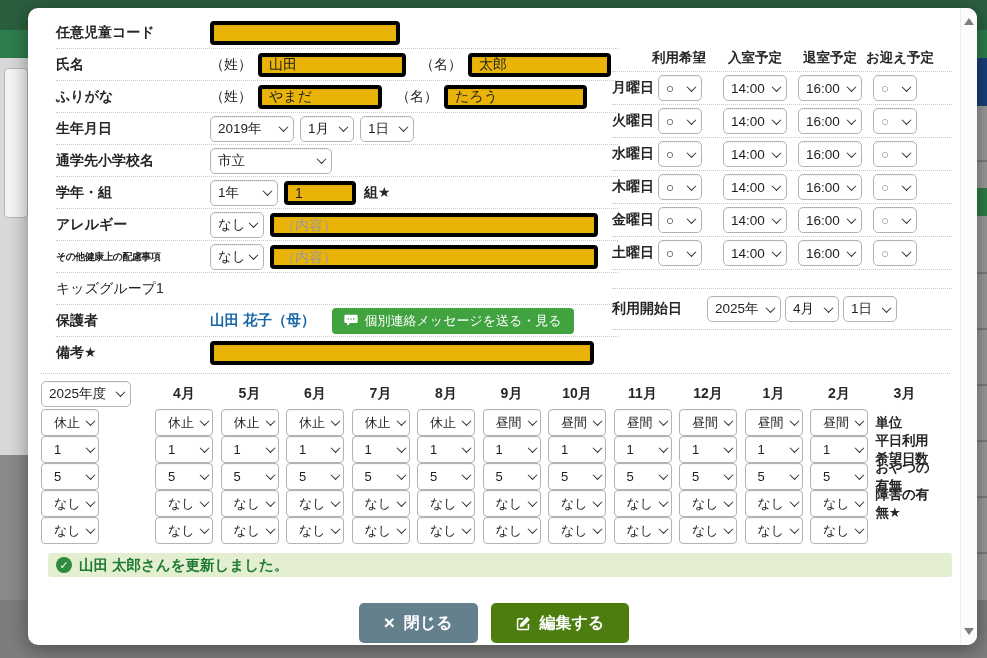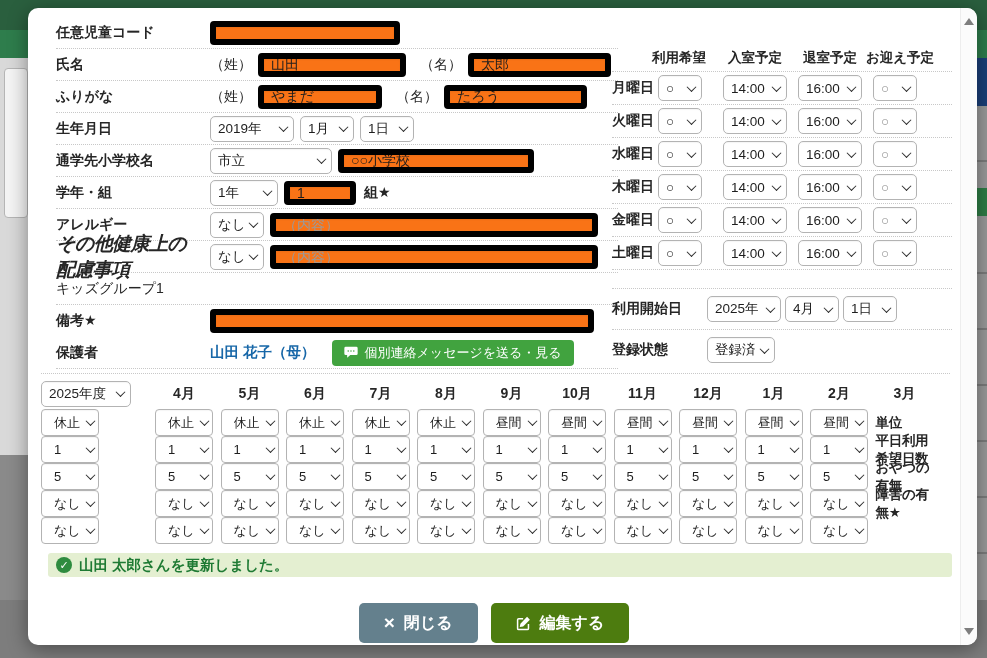--- a/index.html
+++ b/index.html
@@ -43,32 +43,32 @@
     display:inline-flex; align-items:center; justify-content:space-between;
     height:26px; border:1px solid #b3b3b3; border-radius:5px; background:#fff;
     padding:0 6px 0 7px; font-size:13.5px; color:#1e1e1e; flex-shrink:0;
     box-shadow: inset 0 1px 1px rgba(0,0,0,.04); overflow:hidden; white-space:nowrap; cursor:default;
   }
   .sel-t { overflow:hidden; white-space:nowrap; }
   .sel.muted .sel-t { color:#8e8e8e; }
   .chev { width:7px; height:7px; border-right:1.8px solid #2d2d2d; border-bottom:1.8px solid #2d2d2d;
     transform:rotate(45deg) translate(-1px,-1px); margin-left:6px; flex-shrink:0; }
   .inp {
-    height:24px; border:6px solid #000000; border-radius:4px; background:#f97316;
+    height:24px; border:4px solid #000000; border-radius:4px; background:#eab308;
     padding:0 7px; font-size:14px; color:#1e1e1e; font-family:inherit;
     box-shadow: inset 0 1px 2px rgba(0,0,0,.06);
   }
   .inp::placeholder { color:#9a9a9a; }
 
   
   .sec-left { position:absolute; left:28px; top:9px; width:562px; }
   .frow { display:flex; align-items:center; height:32px; border-bottom:1px dotted #c8c8c8; gap:6px; }
   .frow.nob { border-bottom:none; }
   .flabel { width:148px; min-width:148px; font-weight:bold; font-size:14px; color:#262626; }
-  .flabel.tight { font-size:19px; letter-spacing:-.6px;font-style:italic; }
+  .flabel.tight { font-size:10px; letter-spacing:-.6px; }
   .plabel { font-size:14px; color:#262626; white-space:nowrap; }
   .suffix { font-size:14px; font-weight:bold; color:#262626; margin-left:2px; }
   .static-val { font-size:14px; color:#262626; }
   .glink { color:#1767a8; font-weight:bold; font-size:14.5px; text-decoration:none; white-space:nowrap; cursor:pointer; }
   .chat-btn {
     display:inline-flex; align-items:center; gap:7px; border:none; cursor:pointer;
     background:#41a33f; color:#fff; font-size:13px; font-family:inherit;
     height:26px; padding:0 12px; border-radius:4px; margin-left:10px; white-space:nowrap;
   }
 
@@ -167,21 +167,20 @@
           <span class="sel-t">1日</span>
             <span class="chev"></span>
         </div>
       </div>
       <div class="frow">
         <span class="flabel">通学先小学校名</span>
         <div class="sel" style="width:122px">
           <span class="sel-t">市立</span>
             <span class="chev"></span>
         </div>
-        <input class="inp" style="width: 196px;" value="○○小学校">
       </div>
       <div class="frow">
         <span class="flabel">学年・組</span>
         <div class="sel" style="width:68px">
           <span class="sel-t">1年</span>
             <span class="chev"></span>
         </div>
         <input class="inp" style="width: 72px;" value="1">
         <span class="suffix">組★</span>
       </div>
@@ -196,38 +195,38 @@
       <div class="frow">
         <span class="flabel tight">その他健康上の配慮事項</span>
         <div class="sel" style="width:54px">
           <span class="sel-t">なし</span>
             <span class="chev"></span>
         </div>
         <input class="inp" style="width: 328px;" placeholder="（内容）">
       </div>
       <div class="frow">
         <span class="static-val">キッズグループ1</span>
-      </div>
-      <div class="frow nob">
-        <span class="flabel">備考★</span>
-        <input class="inp" style="width: 384px;">
       </div>
       <div class="frow">
         <span class="flabel">保護者</span>
         <a class="glink">山田 花子（母）</a>
         <button class="chat-btn">
           <svg width="14" height="13" viewBox="0 0 16 14">
             <path d="M2 0.5h12a1.6 1.6 0 0 1 1.6 1.6v6.2A1.6 1.6 0 0 1 14 9.9H7.2L3.6 13v-3.1H2A1.6 1.6 0 0 1 .4 8.3V2.1A1.6 1.6 0 0 1 2 .5z" fill="#fff"></path>
             <circle cx="4.8" cy="5.2" r="0.9" fill="#41a33f"></circle>
               <circle cx="8" cy="5.2" r="0.9" fill="#41a33f"></circle>
               <circle cx="11.2" cy="5.2" r="0.9" fill="#41a33f"></circle>
           </svg>
           <span>個別連絡メッセージを送る・見る</span>
         </button>
       </div>
+      <div class="frow nob">
+        <span class="flabel">備考★</span>
+        <input class="inp" style="width: 384px;">
+      </div>
     </div>
 
     <div class="sec-right">
       <div class="shead">
         <span class="sh1">利用希望</span>
         <span class="sh2">入室予定</span>
         <span class="sh3">退室予定</span>
         <span class="sh4">お迎え予定</span>
       </div>
       <div id="day-rows">
@@ -352,27 +351,20 @@
         <div class="sel" style="width:74px">
           <span class="sel-t">2025年</span>
             <span class="chev"></span>
         </div>
         <div class="sel" style="width:54px">
           <span class="sel-t">4月</span>
             <span class="chev"></span>
         </div>
         <div class="sel" style="width:54px">
           <span class="sel-t">1日</span>
-            <span class="chev"></span>
-        </div>
-      </div>
-      <div class="rrow rrow-status">
-        <span class="rlabel">登録状態</span>
-        <div class="sel" style="width:68px">
-          <span class="sel-t">登録済</span>
             <span class="chev"></span>
         </div>
       </div>
     </div>
 
     <div class="sec-month">
       <div class="mgrid" id="month-grid">
           <div class="mhead">
             <div class="sel ysel">
               <span class="sel-t">2025年度</span>

